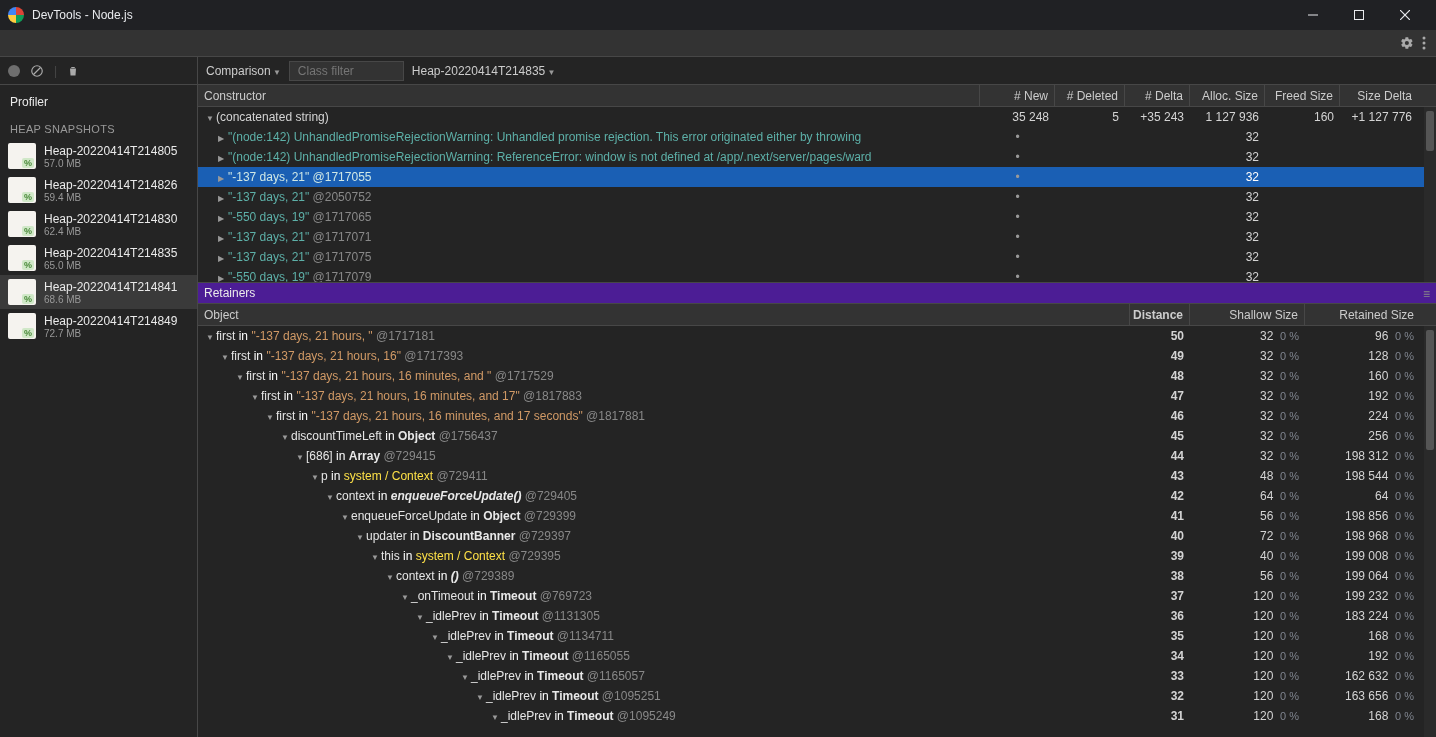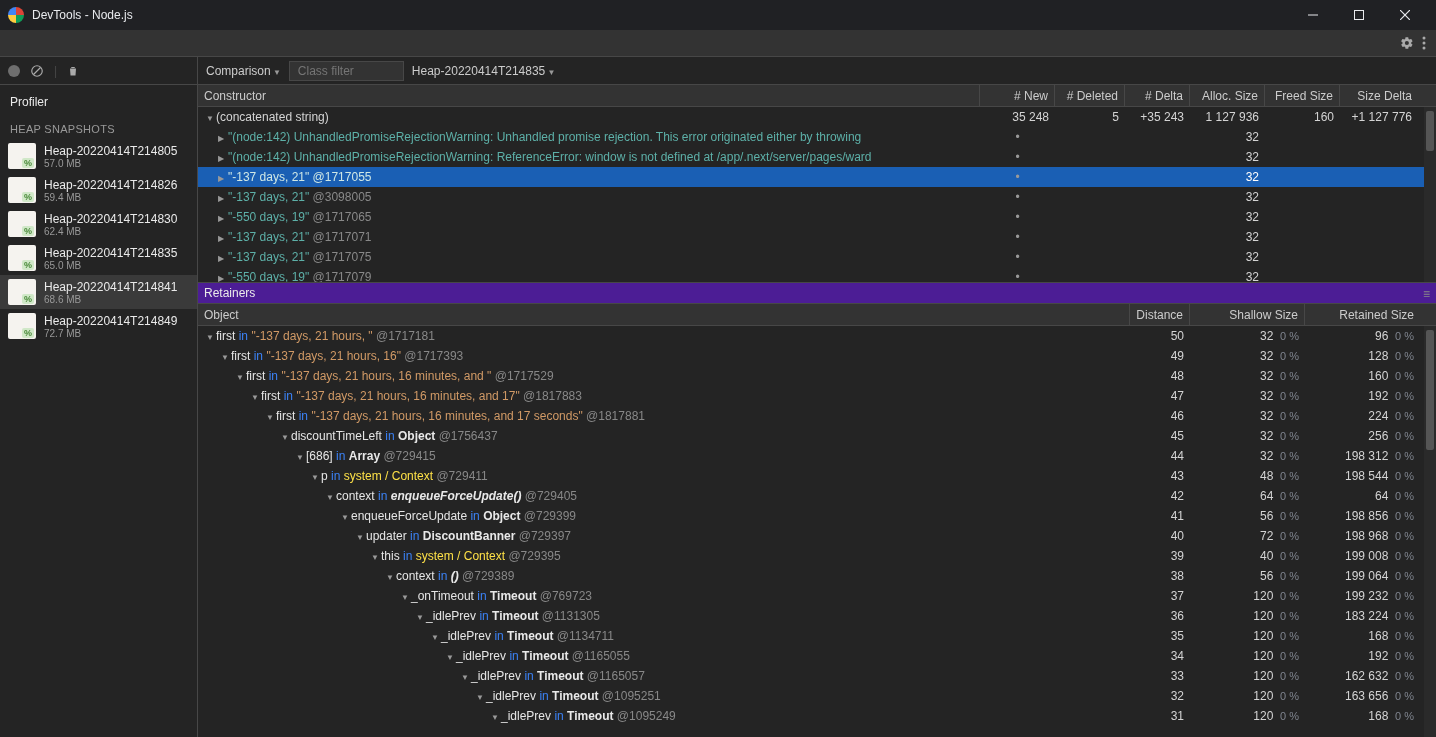--- a/index.html
+++ b/index.html
@@ -64,37 +64,37 @@
 .indent2 { padding-left: 20px; }
 .dot-sep { color:#999; text-align:center; }
 
 
 .retainers-title { background: #4c1d95; padding: 3px 6px; color: #eaeaea; border-top: 1px solid #474747; border-bottom: 1px solid #474747; font-size: 12px; position:relative;}
 .retainers-title .handle { position:absolute; right:6px; top:4px; color:#888;}
 .rtable { flex: 1; overflow: hidden; background: #242424; }
 .rrow { display: flex; height: 20px; align-items: center; font-size: 12px; }
 .purple { color: #e5e5e5; }
 .gray { color: #fde047; }
-.dim { color: #3b82f6; }
+.dim { color: #ffffff; }
 .bold { font-weight: bold; color: #e8e8e8; }
 .pct { color: #7f848e; font-size: 11px; }
 
 .scrollbar-v { position:absolute; right:0; top:0; bottom:0; width:12px; background:#2a2a2a; }
 .scrollbar-v .thumb { position:absolute; left:2px; right:2px; top:4px; height:40px; background:#555; border-radius:2px;}
 
 .col-constructor { width: 782px; }
 .col-new { width: 75px; }
 .col-deleted { width: 70px; }
 .col-delta { width: 65px; }
 .col-alloc { width: 75px; }
 .col-freed { width: 75px; }
 .col-sizedelta { width: 78px; }
 
 .col-object { width: 932px; }
-.col-distance { width: 60px; }
+.col-distance { width: 60px; font-weight: bold; }
 .col-shallow { width: 115px; }
 .col-retained { width: 115px; }
 
 svg { display:block; }
 </style>
 </head>
 <body>
 
 <div class="titlebar">
   <div class="logo"></div>
@@ -250,21 +250,21 @@
           <div class="crow mono selected">
             <div class="ccell col-constructor indent2"><span class="tri closed"></span><span class="teal">"-137 days, 21"</span> <span class="objid">@1717055</span></div>
     <div class="ccell col-new dot-sep">•</div>
     <div class="ccell right col-deleted"></div>
     <div class="ccell right col-delta"></div>
     <div class="ccell right col-alloc">32</div>
     <div class="ccell right col-freed"></div>
     <div class="ccell right col-sizedelta"></div>
           </div>
           <div class="crow mono">
-            <div class="ccell col-constructor indent2"><span class="tri closed"></span><span class="teal">"-137 days, 21"</span> <span class="objid">@3098005</span></div>
+            <div class="ccell col-constructor indent2"><span class="tri closed"></span><span class="teal">"-137 days, 21"</span> <span class="objid">@2050752</span></div>
     <div class="ccell col-new dot-sep">•</div>
     <div class="ccell right col-deleted"></div>
     <div class="ccell right col-delta"></div>
     <div class="ccell right col-alloc">32</div>
     <div class="ccell right col-freed"></div>
     <div class="ccell right col-sizedelta"></div>
           </div>
           <div class="crow mono">
             <div class="ccell col-constructor indent2"><span class="tri closed"></span><span class="teal">"-550 days, 19"</span> <span class="objid">@1717065</span></div>
     <div class="ccell col-new dot-sep">•</div>

